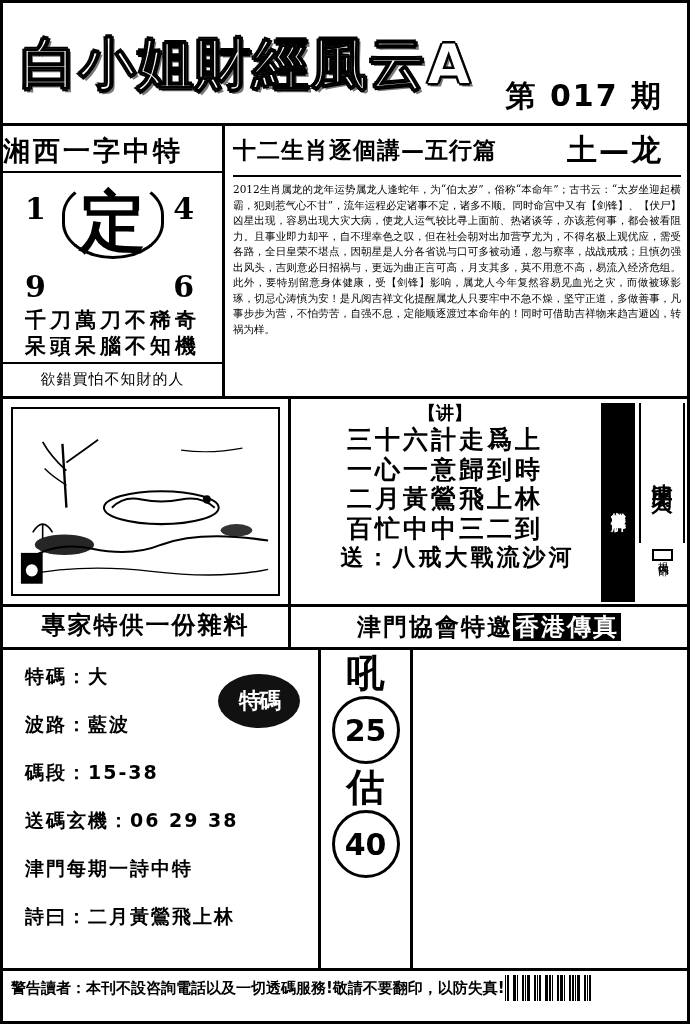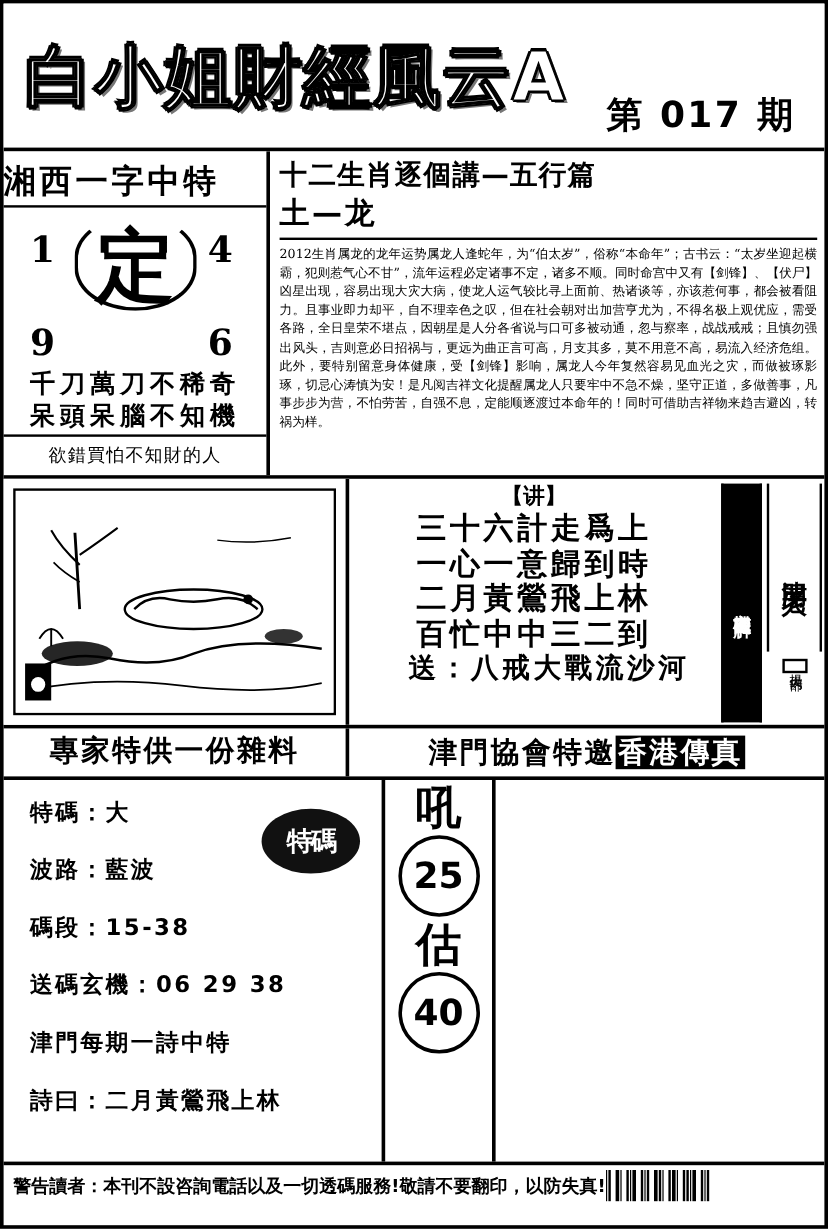--- a/index.html
+++ b/index.html
@@ -70,23 +70,23 @@
     position:absolute;left:0;right:0;text-align:center;
     font-size:21px;font-weight:bold;letter-spacing:4px;
   }
   .charm .l1{bottom:28px;}
   .charm .l2{bottom:2px;}
   .box-left-foot{
     border-top:2px solid #000;text-align:center;font-size:15px;
     padding:6px 0 7px 0;letter-spacing:1px;
   }
   .box-right{flex:1;box-sizing:border-box;padding:4px 6px 4px 8px;}
-  .br-head{display:flex;align-items:flex-start;justify-content:space-between;flex-direction:column;}
+  .br-head{display:flex;align-items:center;justify-content:space-between;}
   .br-title{font-size:23px;font-weight:bold;letter-spacing:1px;}
-  .br-tag{font-size:25px;font-weight:bold;letter-spacing:2px;padding-right:18px;}
+  .br-tag{font-size:30px;font-weight:bold;letter-spacing:2px;padding-right:18px;}
   .br-rule{border-bottom:2px solid #000;margin:4px 0 5px 0;}
   .br-body{
     font-size:10.5px;line-height:1.48;text-align:justify;
     font-family:"DejaVu Serif","Liberation Serif",serif;
   }
   
   .row2{display:flex;height:205px;border-bottom:3px solid #000;}
   .pic{
     width:288px;border-right:3px solid #000;box-sizing:border-box;
     position:relative;background:#fff;padding:6px;

